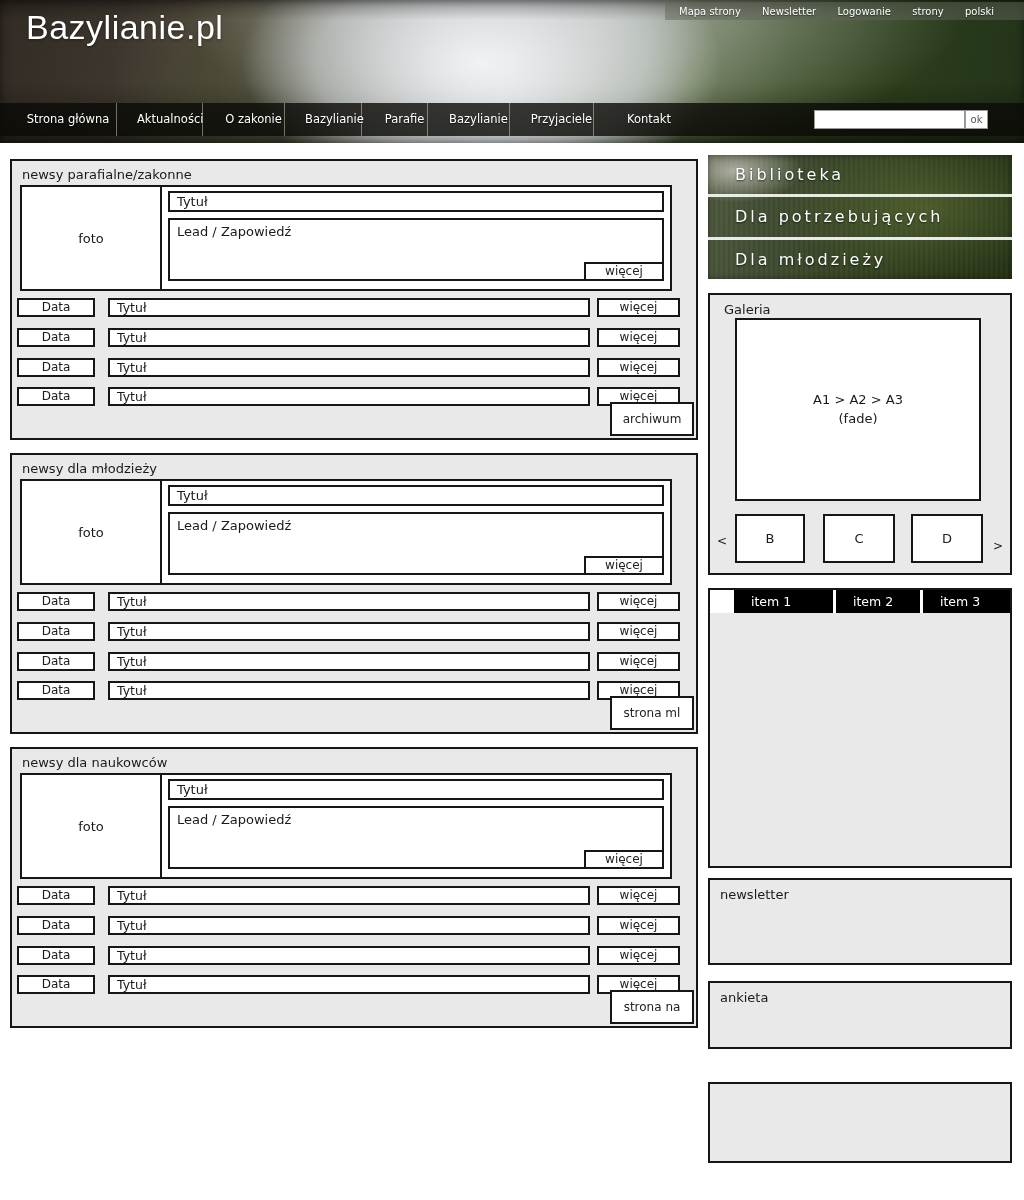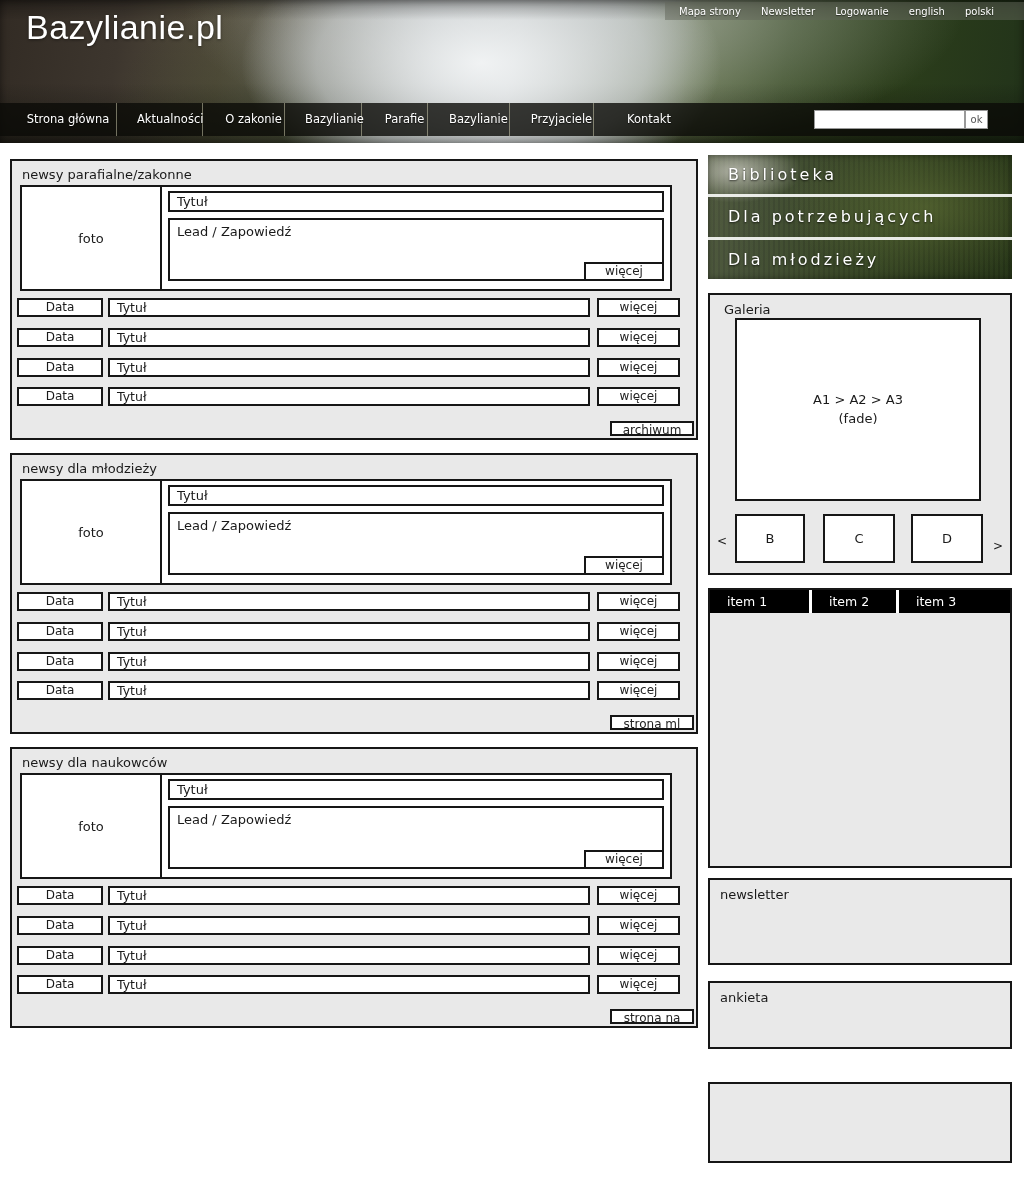--- a/index.html
+++ b/index.html
@@ -74,45 +74,45 @@
     padding:4px 0 0 7px;
   }
   .btn {
     background:#ffffff; border:2px solid #161616; color:#222222; font-size:12px;
     text-align:center; cursor:pointer; font-family:"DejaVu Sans", sans-serif; padding:0; line-height:15px;
   }
   .hero-wiecej { position:absolute; right:-2px; bottom:-2px; width:80px; height:19px; }
   .news-row { position:absolute; left:5px; width:663px; height:19px; }
   .r0{top:137px}.r1{top:167px}.r2{top:197px}.r3{top:226px}
   .row-data {
-    position:absolute; left:0; top:0; width:86px; height:19px;
+    position:absolute; left:0; top:0; width:78px; height:19px;
     border:2px solid #161616; background:#ffffff; font-size:12px; color:#1a1a1a;
     text-align:center; line-height:15px;
   }
   .row-tytul {
     position:absolute; left:91px; top:0; width:482px; height:19px;
     border:2px solid #161616; background:#ffffff; font-size:12.5px; color:#1a1a1a;
     line-height:15px; padding-left:7px; cursor:pointer;
   }
   .row-wiecej { position:absolute; left:580px; top:0; width:83px; height:19px; }
-  .footer-btn { position:absolute; right:2px; bottom:2px; width:84px; height:15px; }
+  .footer-btn { position:absolute; right:2px; bottom:2px; width:84px; height:34px; }
 
   
   .sidebar-banner {
     position:absolute; left:708px; top:155px; width:304px; height:124px;
     display:flex; flex-direction:column;
     background:
       radial-gradient(ellipse 95px 45px at 9% 13%, rgba(198,198,188,0.80), rgba(198,198,188,0) 70%),
       radial-gradient(ellipse 190px 95px at 72% 42%, rgba(112,128,62,0.45), rgba(112,128,62,0) 75%),
       repeating-linear-gradient(90deg, rgba(0,0,0,0.10) 0 2px, rgba(58,78,34,0.10) 2px 5px),
       linear-gradient(100deg, #555e44 0%, #48533a 18%, #3d4a2c 40%, #364524 60%, #2d3b1d 80%, #273619 100%);
     box-shadow: inset 0 0 6px rgba(0,0,0,0.4);
   }
   .banner-row {
-    flex:1; display:flex; align-items:center; padding-left:20px;
+    flex:1; display:flex; align-items:center; padding-left:27px;
     color:#ffffff; font-size:16px; letter-spacing:3px; cursor:pointer;
     text-shadow:0 1px 2px rgba(0,0,0,0.65);
   }
   .banner-row + .banner-row { border-top:3px solid rgba(246,247,245,0.92); }
 
   .gallery {
     position:absolute; left:708px; top:293px; width:304px; height:282px;
     background:#e9e9e9; border:2px solid #161616;
   }
   .box-label { position:absolute; left:10px; top:7px; font-size:13px; color:#1a1a1a;text-align:right; }
@@ -132,21 +132,21 @@
   .thumb {
     position:absolute; top:219px; height:49px; background:#ffffff; border:2px solid #161616;
     display:flex; align-items:center; justify-content:center; font-size:13px; color:#1a1a1a; cursor:pointer;
   }
   .t0{left:25px; width:70px} .t1{left:113px; width:72px} .t2{left:201px; width:72px}
 
   .tabs-box {
     position:absolute; left:708px; top:588px; width:304px; height:280px;
     background:#e9e9e9; border:2px solid #161616;
   }
-  .tab-bar { display:flex; height:23px; background:#ffffff; gap:3px; }
+  .tab-bar { display:flex; height:23px; background:#ffffff; gap:3px;padding-left:24px; }
   .tab {
     background:#000000; color:#ffffff; font-size:12.5px; line-height:23px;
     padding-left:17px; cursor:pointer;
   }
   .tab.ta{width:99px} .tab.tb{width:84px} .tab.tc{flex:1}
   .tab-content { height:253px; background:#e9e9e9; }
 
   .side-box { position:absolute; left:708px; width:304px; background:#e9e9e9; border:2px solid #161616; }
   #newsletter-box { top:878px; height:87px; }
   #ankieta-box    { top:981px; height:68px; }
@@ -157,21 +157,21 @@
 
 <div id="page">
 
   <div class="header-photo"></div>
   <div class="site-title">Bazylianie.pl</div>
 
   <div class="top-links">
     <a class="top-link">Mapa strony</a>
     <a class="top-link">Newsletter</a>
     <a class="top-link">Logowanie</a>
-    <a class="top-link">english</a>
+    <a class="top-link">strony</a>
     <a class="top-link">polski</a>
   </div>
 
   <nav class="main-nav">
     <div class="nav-item sep w0">Strona główna</div>
     <div class="nav-item sep w1">Aktualności</div>
     <div class="nav-item sep w2">O zakonie</div>
     <div class="nav-item sep w3">Bazylianie</div>
     <div class="nav-item sep w4">Parafie</div>
     <div class="nav-item sep w5">Bazylianie</div>

